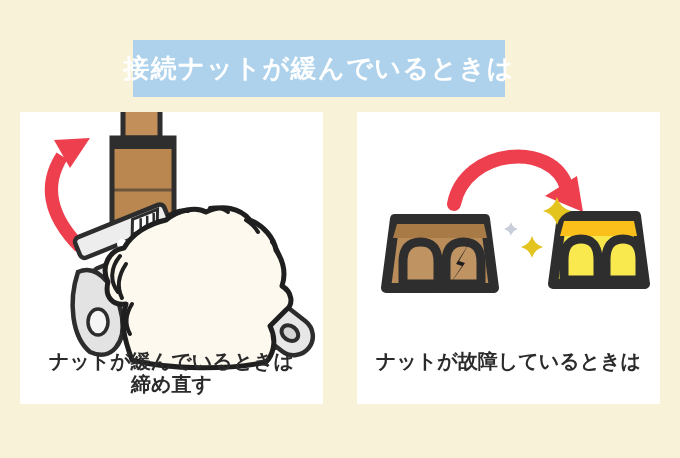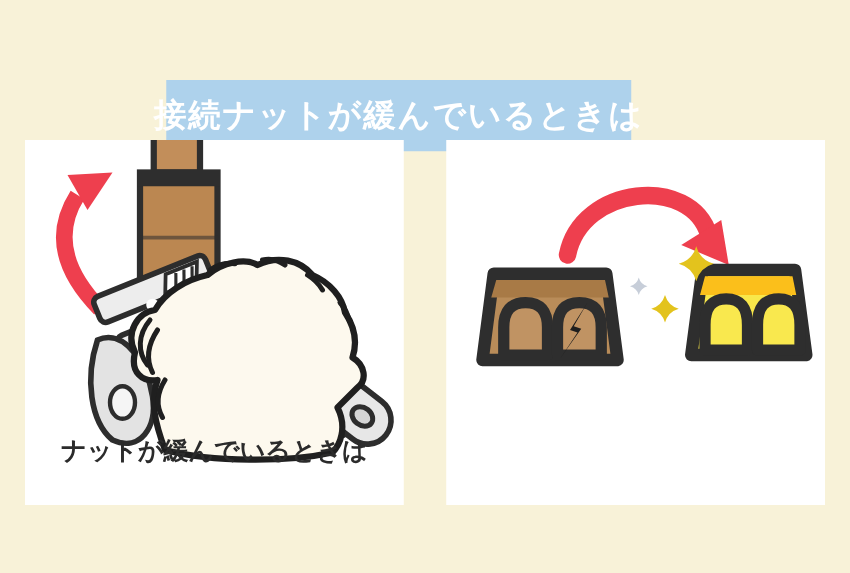--- a/index.html
+++ b/index.html
@@ -2,21 +2,21 @@
 <html><head>
 <meta charset="utf-8">
 <style>
   html,body{margin:0;padding:0;}
   .canvas{
     position:relative;width:680px;height:458px;overflow:hidden;
     background:#f8f2d8;font-family:"Liberation Sans",sans-serif;
   }
   .banner{
     position:absolute;left:133px;top:40px;width:372px;height:57px;
-    background:#aed2ec;display:flex;align-items:center;justify-content:center;margin-top:24px;
+    background:#aed2ec;display:flex;align-items:center;justify-content:center;
   }
   .banner-title{
     color:#ffffff;font-size:26px;font-weight:800;letter-spacing:1.5px;white-space:nowrap;
   }
   .panel{
     position:absolute;top:112px;width:303px;height:292px;background:#ffffff;
   }
   .panel.left{left:20px;}
   .panel.right{left:357px;}
   .illus{position:absolute;left:0;top:0;display:block;}
@@ -96,20 +96,21 @@
           <path d="M 252 130 q 6 7 7 14"></path>
           <path d="M 100 144 C 90 156 90 170 98 180"></path>
           <path d="M 106 152 q -12 18 -4 34"></path>
           <path d="M 112 192 q -10 16 -2 30"></path>
         </g>
       </g>
     </svg>
 
     <div class="caption">
       <div>ナットが緩んでいるときは</div>
+      <div>締め直す</div>
     </div>
   </div>
 
   <div class="panel right">
     <svg class="illus" width="303" height="292" viewBox="0 0 303 292">
 
       <g>
         <path d="M 97 92 C 108 36 196 28 210 76" stroke="#ee3f4e" stroke-width="14" fill="none" stroke-linecap="round"></path>
         <polygon points="220,64 188,84 226,100" fill="#ee3f4e"></polygon>
       </g>
@@ -130,16 +131,17 @@
       </g>
 
       <g>
         <path d="M 200 85 Q 203 96 214 99 Q 203 102 200 113 Q 197 102 186 99 Q 197 96 200 85 Z" fill="#e3c31d"></path>
         <path d="M 175 124 Q 177.5 132.5 186 135 Q 177.5 137.5 175 146 Q 172.5 137.5 164 135 Q 172.5 132.5 175 124 Z" fill="#e3c31d"></path>
         <path d="M 154 110 Q 155.5 115.5 161 117 Q 155.5 118.5 154 124 Q 152.5 118.5 147 117 Q 152.5 115.5 154 110 Z" fill="#c7ced9"></path>
       </g>
     </svg>
 
     <div class="caption">
+      <div>ナットが故障しているときは</div>
     </div>
   </div>
 
 </div>
 
 </body></html>

